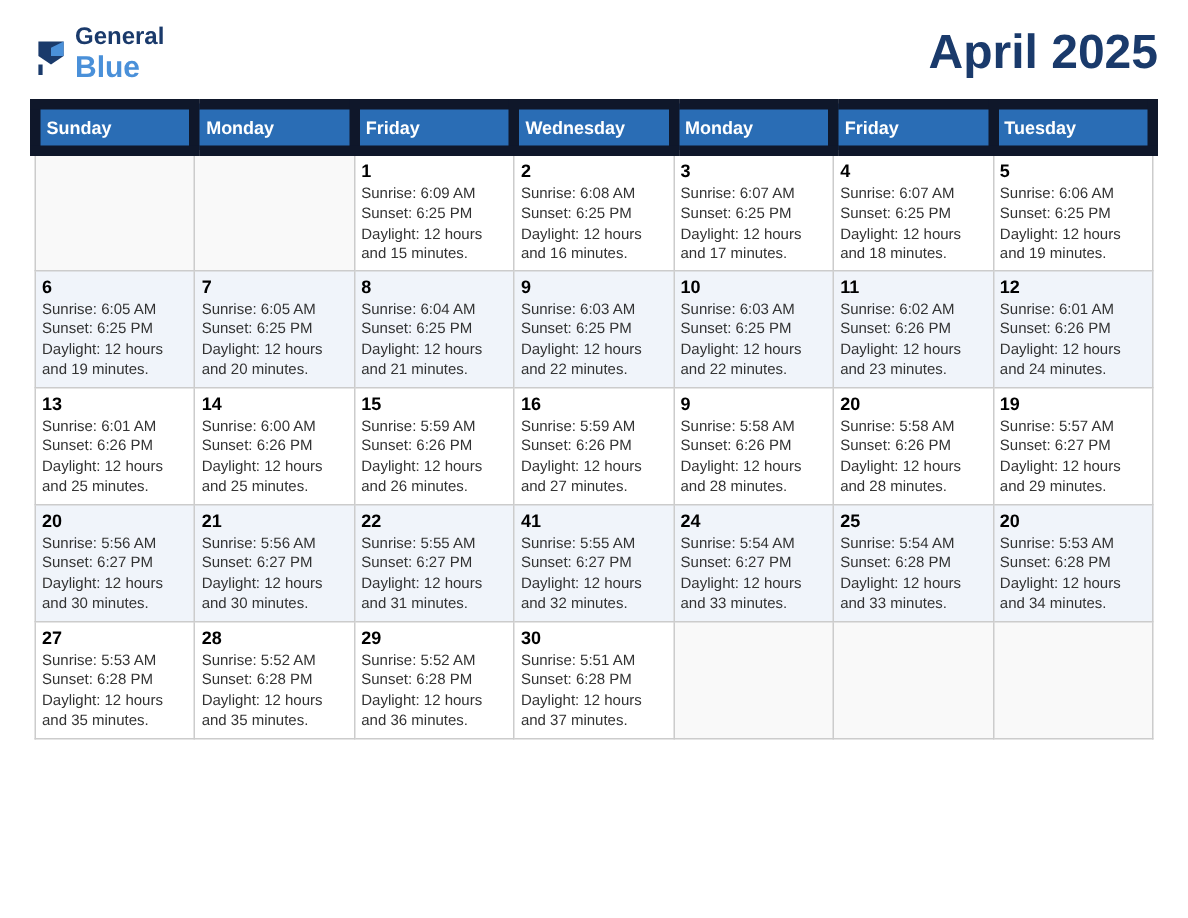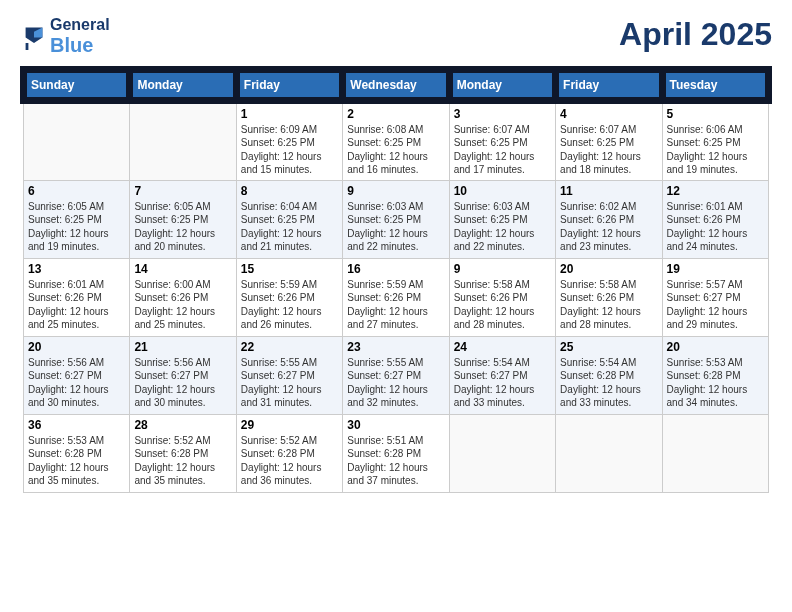--- a/index.html
+++ b/index.html
@@ -214,39 +214,39 @@
           </td>
           <td>
             <span class="day-num">21</span>
             <div class="cell-text">Sunrise: 5:56 AM<br>Sunset: 6:27 PM<br>Daylight: 12 hours and 30 minutes.</div>
           </td>
           <td>
             <span class="day-num">22</span>
             <div class="cell-text">Sunrise: 5:55 AM<br>Sunset: 6:27 PM<br>Daylight: 12 hours and 31 minutes.</div>
           </td>
           <td>
-            <span class="day-num">23</span>
+            <span class="day-num">41</span>
             <div class="cell-text">Sunrise: 5:55 AM<br>Sunset: 6:27 PM<br>Daylight: 12 hours and 32 minutes.</div>
           </td>
           <td>
             <span class="day-num">24</span>
             <div class="cell-text">Sunrise: 5:54 AM<br>Sunset: 6:27 PM<br>Daylight: 12 hours and 33 minutes.</div>
           </td>
           <td>
             <span class="day-num">25</span>
             <div class="cell-text">Sunrise: 5:54 AM<br>Sunset: 6:28 PM<br>Daylight: 12 hours and 33 minutes.</div>
           </td>
           <td>
             <span class="day-num">20</span>
             <div class="cell-text">Sunrise: 5:53 AM<br>Sunset: 6:28 PM<br>Daylight: 12 hours and 34 minutes.</div>
           </td>
         </tr>
         <tr>
           <td>
-            <span class="day-num">36</span>
+            <span class="day-num">27</span>
             <div class="cell-text">Sunrise: 5:53 AM<br>Sunset: 6:28 PM<br>Daylight: 12 hours and 35 minutes.</div>
           </td>
           <td>
             <span class="day-num">28</span>
             <div class="cell-text">Sunrise: 5:52 AM<br>Sunset: 6:28 PM<br>Daylight: 12 hours and 35 minutes.</div>
           </td>
           <td>
             <span class="day-num">29</span>
             <div class="cell-text">Sunrise: 5:52 AM<br>Sunset: 6:28 PM<br>Daylight: 12 hours and 36 minutes.</div>
           </td>

